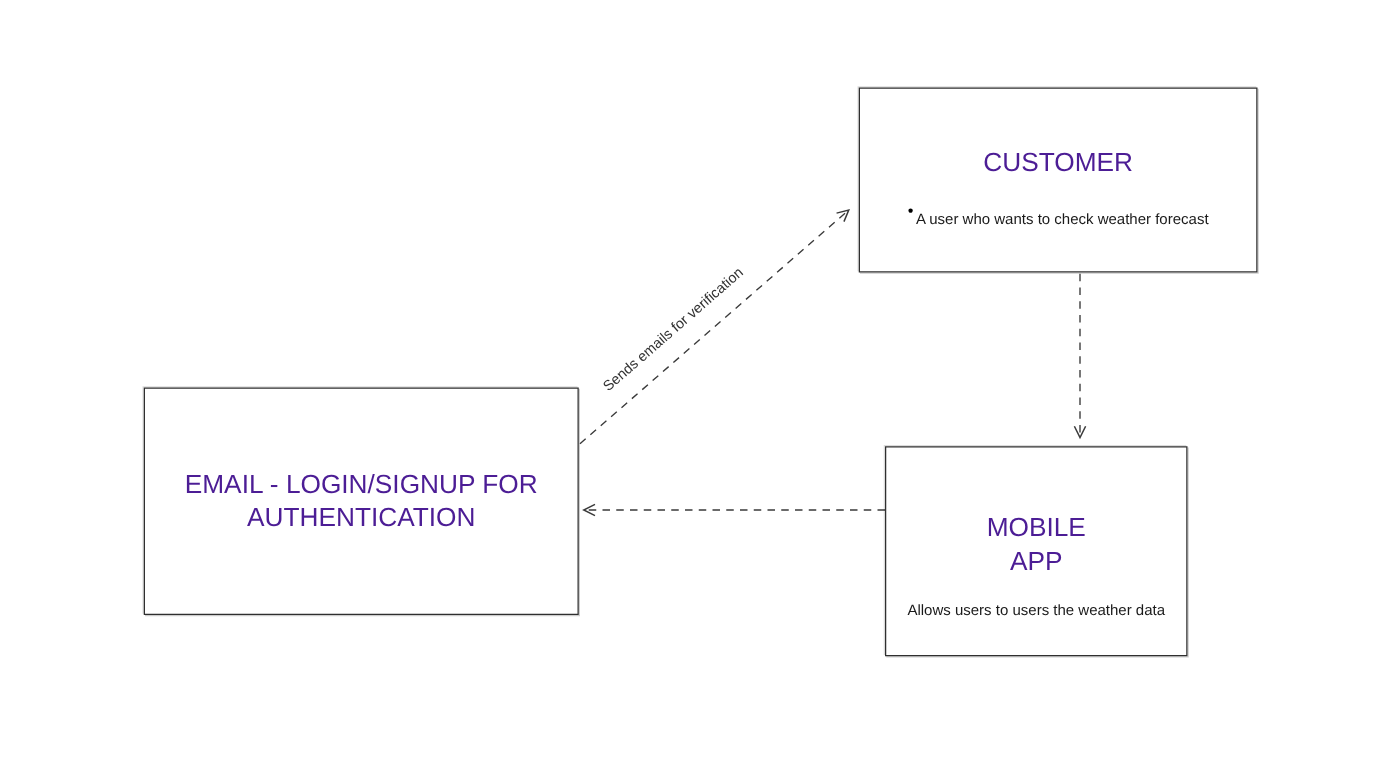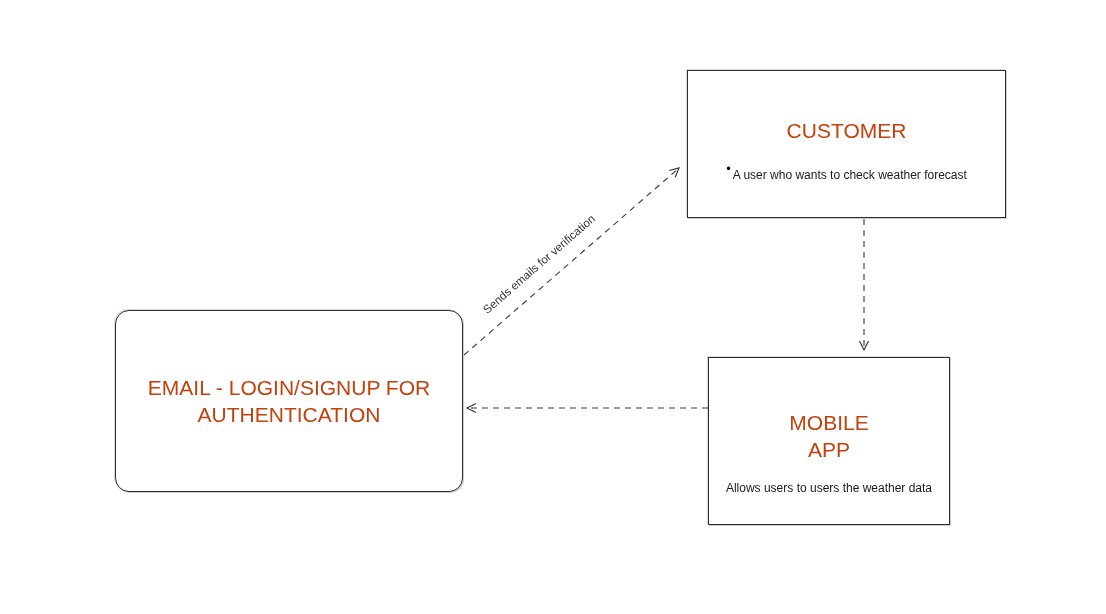--- a/index.html
+++ b/index.html
@@ -21,21 +21,21 @@
     background: #ffffff;
     border: 1px solid #2f2f2f;
     box-shadow: 1px 1px 0 rgba(0,0,0,0.20), -1px -1px 0 rgba(0,0,0,0.14);
     display: flex;
     flex-direction: column;
     align-items: center;
   }
   .node-title {
     font-size: 21px;
     line-height: 27px;
-    color: #c2410c;
+    color: #4c1d95;
     text-align: center;
     white-space: normal;
   }
   .node-desc {
     font-size: 12px;
     color: #1a1a1a;
     text-align: left;
     line-height: 14px;
   }
   .bullet {
@@ -51,21 +51,20 @@
     left: 687px; top: 70px;
     width: 319px; height: 148px;
     padding-top: 46px;
   }
   .node-customer .node-title { margin-bottom: 24px; }
 
   .node-email {
     left: 115px; top: 310px;
     width: 348px; height: 182px;
     justify-content: center;
-    border-radius: 14px;
   }
   .node-email .node-title { max-width: 330px; }
 
   .node-mobile {
     left: 708px; top: 357px;
     width: 242px; height: 168px;
     padding-top: 51px;
   }
   .node-mobile .node-title { max-width: 110px; margin-bottom: 18px; }
 

